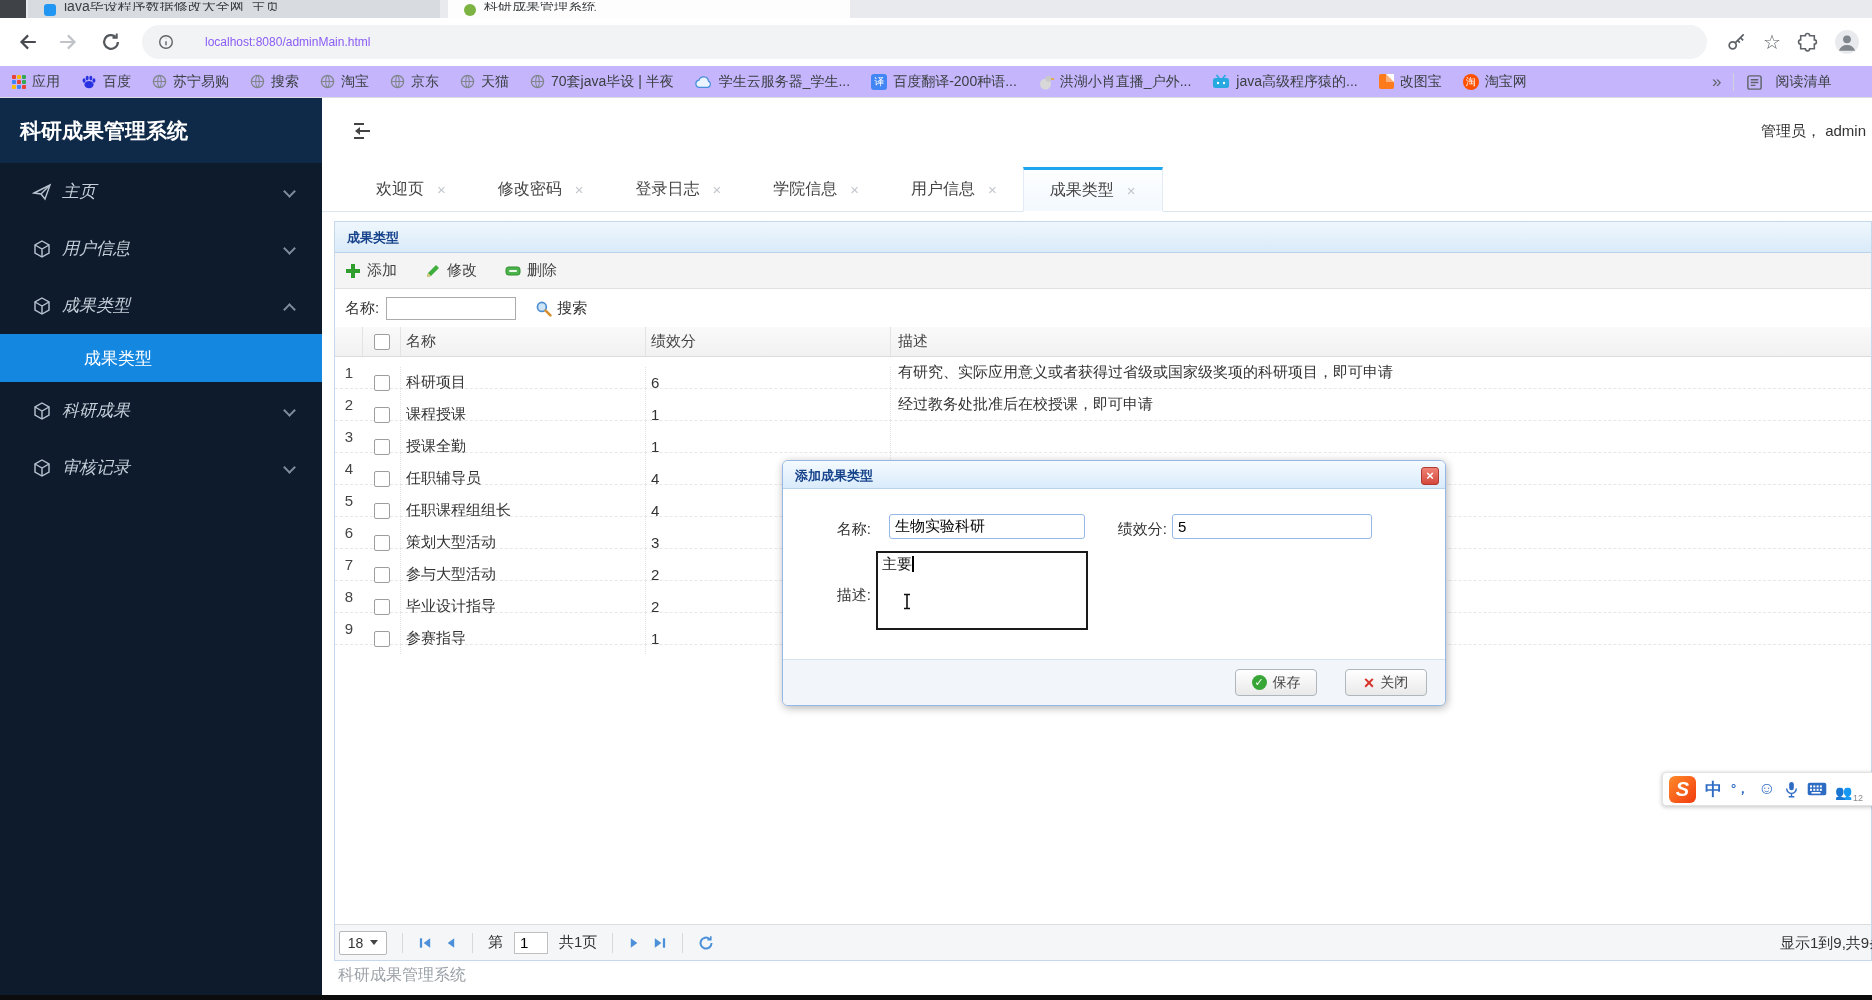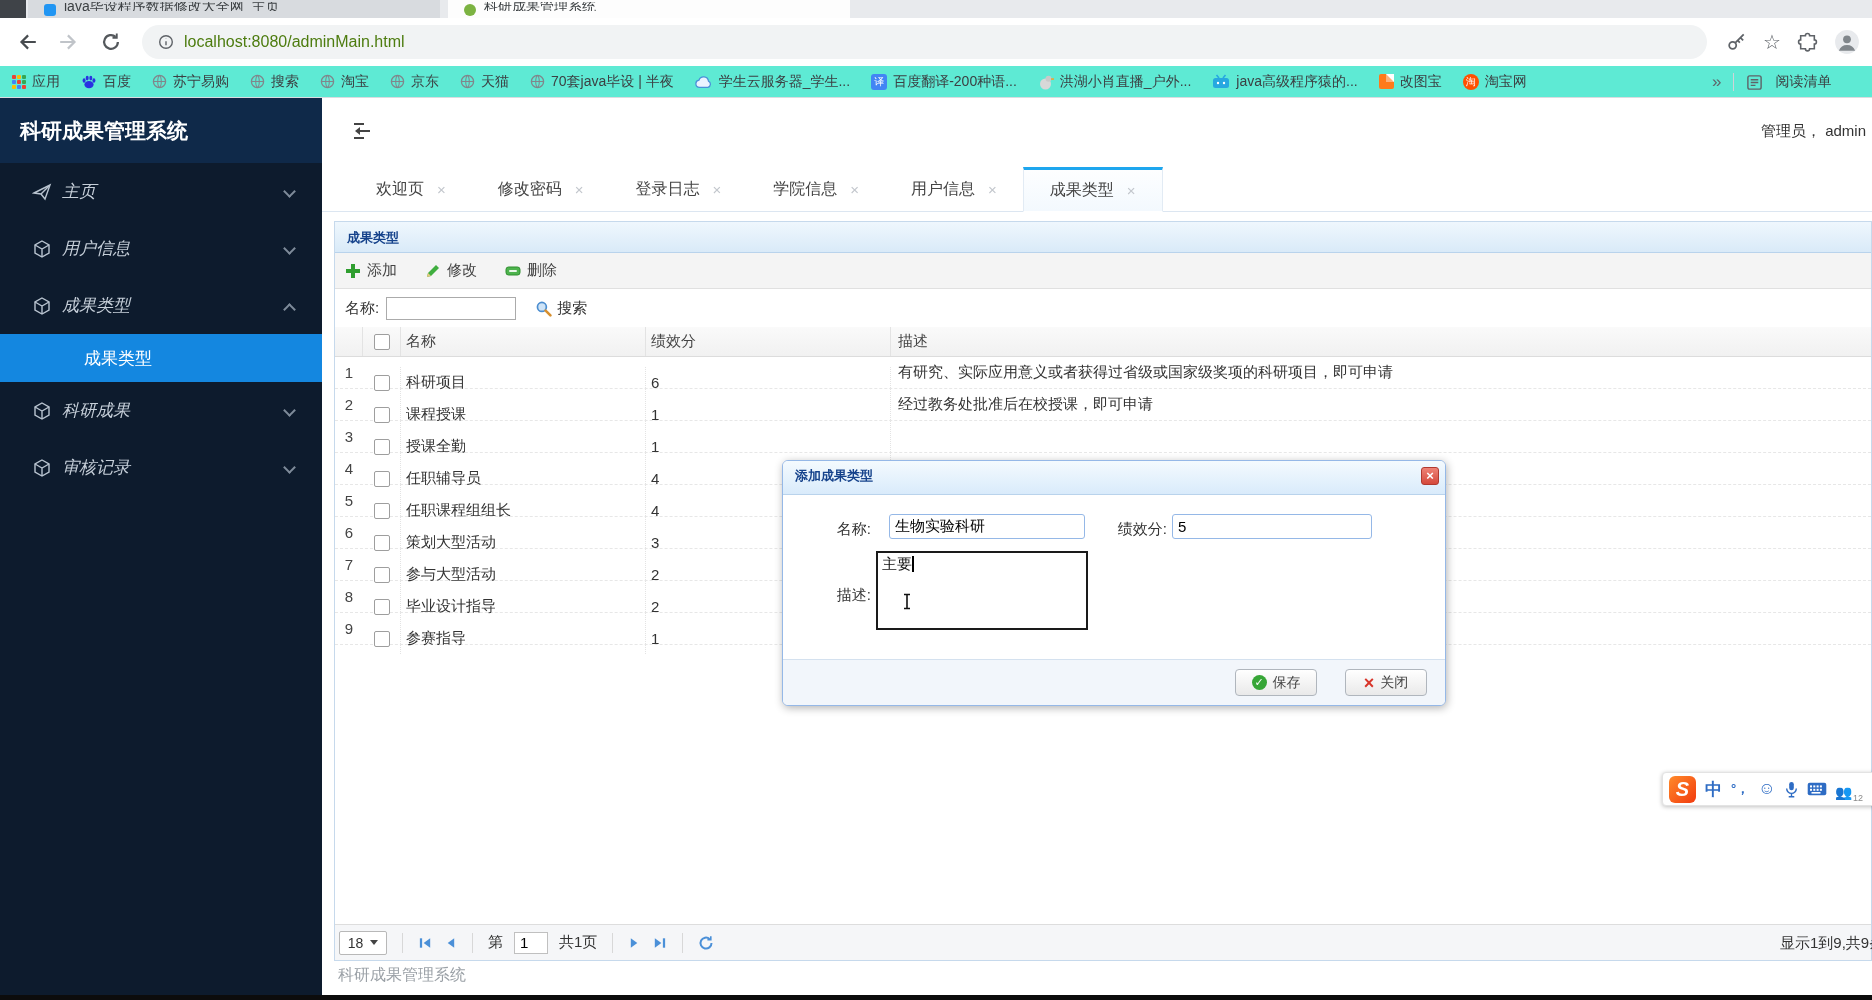--- a/index.html
+++ b/index.html
@@ -17,26 +17,26 @@
 .bfav.blue { background:#2196f3; }
 .bfav.green { background:#7cb342; border-radius:50%; }
 .btt { font-size:14px; color:#3c4043; line-height:9px; white-space:nowrap; overflow:hidden; }
 
 
 #navbar { position:absolute; left:0; top:18px; width:1872px; height:48px; background:#fff; display:flex; align-items:center; }
 .nav-ic { flex:0 0 auto; display:flex; align-items:center; justify-content:center; width:30px; height:30px; }
 .nav-ic.back { margin-left:12px; }
 .nav-ic.fwd, .nav-ic.rld { margin-left:12px; }
 .urlbar { flex:1 1 auto; height:34px; margin:0 18px 0 16px; background:#f1f3f4; border-radius:17px; display:flex; align-items:center; padding:0 16px; gap:10px; }
-.urltext { font-size:16px; color:#4d7c0f; white-space:nowrap; }
+.urltext { font-size:12px; color:#8b5cf6; white-space:nowrap;margin-left:21px; }
 .nav-right { display:flex; align-items:center; gap:16px; margin-right:12px; }
 .star { font-size:20px; color:#5f6368; line-height:1; }
 
 
-#bmbar { position:absolute; left:0; top:66px; width:1872px; height:32px; background:#5eead4; border-bottom:1px solid #dadce0; display:flex; align-items:center; padding-left:12px; gap:21px; overflow:hidden; }
+#bmbar { position:absolute; left:0; top:66px; width:1872px; height:32px; background:#c4b5fd; border-bottom:1px solid #dadce0; display:flex; align-items:center; padding-left:12px; gap:21px; overflow:hidden; }
 .bm { display:flex; align-items:center; gap:6px; flex:0 0 auto; }
 .bm-label { font-size:14px; color:#3c4043; white-space:nowrap; }
 .apps-grid { display:grid; grid-template-columns:repeat(3,4px); grid-gap:1px; }
 .apps-grid i { width:4px; height:4px; border-radius:1px; }
 .sq-translate { width:16px; height:16px; background:#4285f4; border-radius:3px; color:#fff; font-size:10px; line-height:16px; text-align:center; }
 .sq-orange { position:relative; width:15px; height:15px; background:#ff7a1a; border-radius:2px; }
 .sq-orange::after { content:""; position:absolute; right:0; top:0; border:4px solid #fff; border-left-color:#fbb07a; border-bottom-color:#fbb07a; }
 .circ-taobao { width:16px; height:16px; background:#ff5000; border-radius:50%; color:#fff; font-size:10px; line-height:16px; text-align:center; }
 .bm-rightgroup { position:absolute; left:1712px; top:0; height:32px; display:flex; align-items:center; gap:12px; }
 .chev2 { font-size:17px; color:#5f6368; }
@@ -91,21 +91,21 @@
 .pg-select { width:48px; height:24px; border:1px solid #b8b8b8; border-radius:2px; background:#fff; display:flex; align-items:center; justify-content:center; gap:7px; font-size:14px; }
 .dcaret { width:0; height:0; border:4px solid transparent; border-top:5px solid #444; margin-top:4px; }
 .pdiv { width:1px; height:20px; background:#d8d8d8; margin:0 4px; }
 .pg-input { width:34px; height:22px; border:1px solid #c0c0c0; font-size:15px; padding-left:5px; }
 .pg-status { position:absolute; left:1445px; top:0; line-height:36px; white-space:nowrap; width:200px; overflow:hidden; }
 
 .foot { position:absolute; left:16px; top:862px; height:30px; line-height:30px; color:#9aa0a6; font-size:16px; }
 
 
 #dialog { position:absolute; left:782px; top:460px; width:664px; height:246px; background:#fff; border:1px solid #95b8e7; border-radius:6px; box-shadow:1px 2px 8px rgba(0,0,0,.3); z-index:50; }
-.d-title { height:34px; line-height:30px; padding-left:12px; background:linear-gradient(#f4fafe,#d9ebfb); border-bottom:1px solid #b9d3ec; border-radius:5px 5px 0 0; color:#15428b; font-size:13px; font-weight:bold; }
+.d-title { height:28px; line-height:30px; padding-left:12px; background:linear-gradient(#f4fafe,#d9ebfb); border-bottom:1px solid #b9d3ec; border-radius:5px 5px 0 0; color:#15428b; font-size:13px; font-weight:bold; }
 .d-close { position:absolute; right:6px; top:6px; width:18px; height:18px; background:linear-gradient(#ee8275,#d5493c); border:1px solid #b03a30; border-radius:3px; color:#fff; font-size:13px; font-weight:bold; line-height:15px; text-align:center; }
 .d-lab { position:absolute; width:70px; text-align:right; font-size:15px; color:#333; }
 .d-input { position:absolute; height:25px; border:1px solid #95b8e7; border-radius:3px; font-size:15px; padding:0 5px; }
 .d-textarea { position:absolute; left:93px; top:90px; width:212px; height:79px; border:2px solid #1a1a1a; font-size:15px; color:#111; padding:2px 4px; }
 .caret { display:inline-block; width:2px; height:16px; background:#000; vertical-align:-3px; }
 .ibeam { position:absolute; left:24px; top:40px; }
 .d-footer { position:absolute; left:0; right:0; bottom:0; height:46px; background:#f2f6fb; border-top:1px solid #d4e1ef; border-radius:0 0 5px 5px; display:flex; align-items:center; justify-content:flex-end; gap:28px; padding-right:18px; }
 .d-btn { width:82px; height:27px; background:linear-gradient(#fff,#e9e9e9); border:1px solid #b0b6bd; border-radius:4px; display:flex; align-items:center; justify-content:center; gap:6px; font-size:14px; color:#444; }
 .ok-ic { width:15px; height:15px; border-radius:50%; background:#37a637; color:#fff; font-size:11px; line-height:15px; text-align:center; }
 .x-ic { color:#d8352a; font-size:18px; font-weight:bold; line-height:1; }

